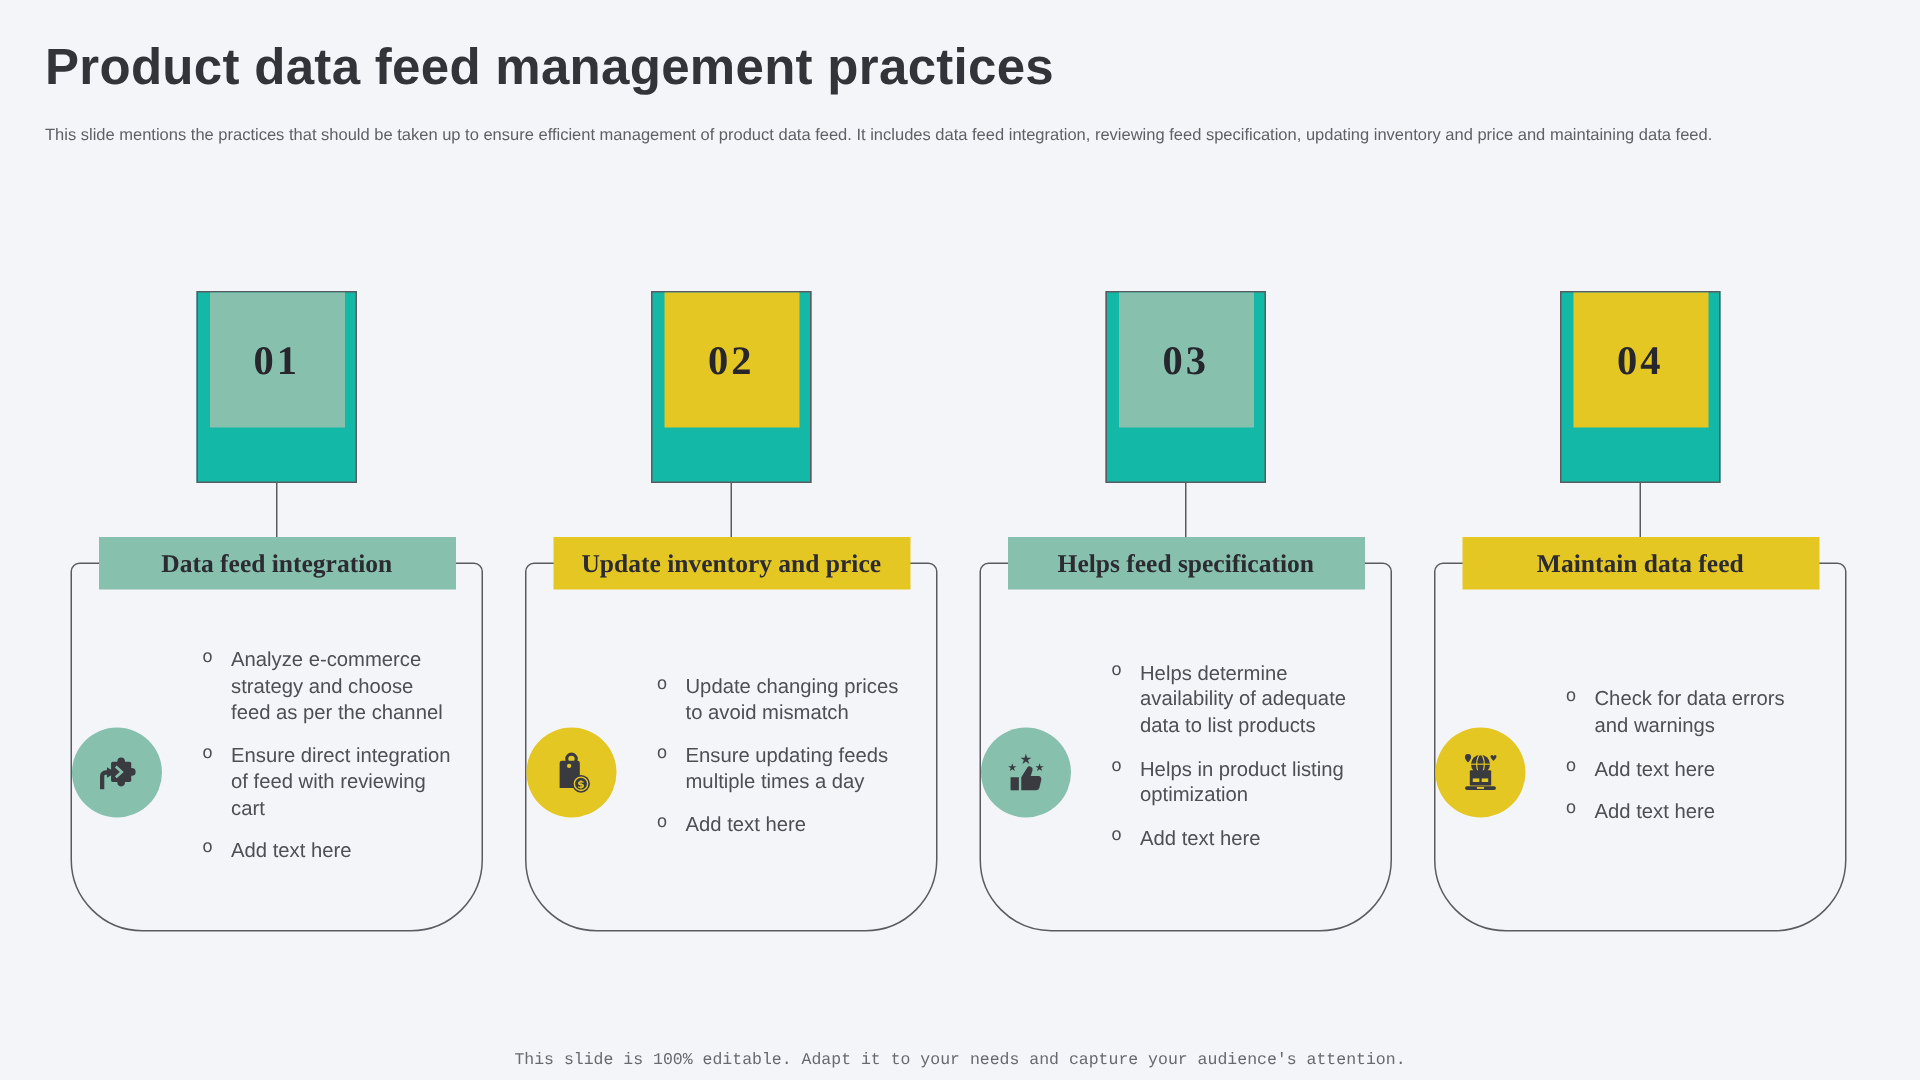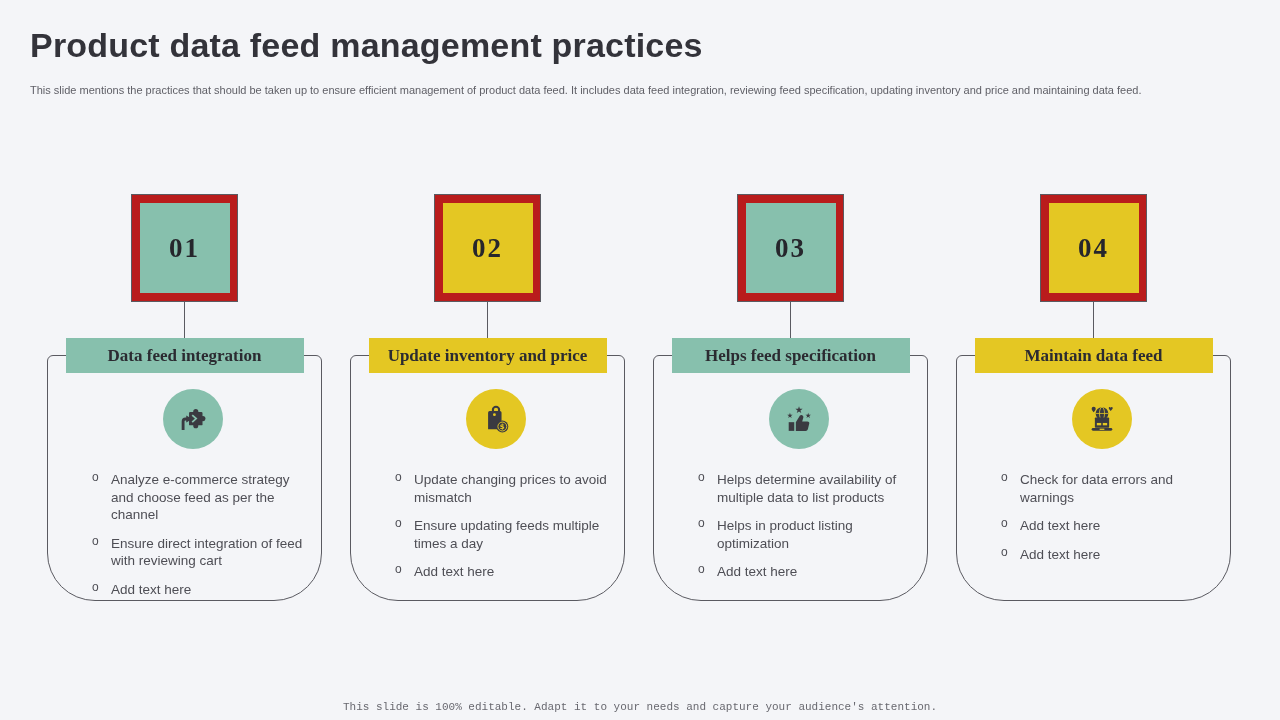--- a/index.html
+++ b/index.html
@@ -19,36 +19,36 @@
   .page-subtitle {
     position:absolute; left:30px; top:84px; width:1230px;
     font-size:11px; color:#5f5f66;
   }
   .columns {
     position:absolute; left:47px; top:194px;
     display:flex; gap:28px;
   }
   .column { width:275px; display:flex; flex-direction:column; align-items:center; }
   .num-outer {
-    width:107px; height:108px;
-    border:1px solid #5a5a61; background:#b91c1c;
-    display:flex; align-items:center; justify-content:center;
+    width:107px; height:128px;
+    border:1px solid #5a5a61; background:#14b8a6;
+    display:flex; align-items:flex-start; justify-content:center;
   }
   .num-inner {
     width:90px; height:90px;
     display:flex; align-items:center; justify-content:center;
     font-family:"Liberation Serif", serif;
     font-weight:bold; font-size:27px; letter-spacing:2px; color:#26262c;
   }
   .connector { width:1px; height:36px; background:#5a5a61; }
   .card {
     position:relative; width:275px; height:246px; margin-top:17px;
     border:1px solid #5a5a61;
     border-radius:6px 6px 48px 48px;
-    display:flex; flex-direction:column; align-items:center;padding-left:17px;
+    display:flex; flex-direction:row; align-items:center;
   }
   .band {
     position:absolute; top:-18px; left:50%; transform:translateX(-50%);
     width:238px; height:35px;
     display:flex; align-items:center; justify-content:center;
     font-family:"Liberation Serif", serif;
     font-weight:bold; font-size:17px; color:#2b2b31;
     white-space:nowrap;
   }
   .accent-teal   { background:#87c0ad; }
@@ -149,21 +149,21 @@
       <div class="icon-circle accent-teal">
         <svg width="38" height="38" viewBox="0 0 48 48">
           <text x="24" y="17" text-anchor="middle" font-size="12" fill="#3a3a41" font-family="DejaVu Sans, sans-serif">★</text>
           <text x="12.5" y="23" text-anchor="middle" font-size="9" fill="#3a3a41" font-family="DejaVu Sans, sans-serif">★</text>
           <text x="35.5" y="23" text-anchor="middle" font-size="9" fill="#3a3a41" font-family="DejaVu Sans, sans-serif">★</text>
           <rect class="dk" x="11" y="28" width="7" height="11"></rect>
           <path class="dk" d="M20 39 V28 l5 -8 a2.5 2.5 0 0 1 4.5 2 l-1.5 5 h6.5 a2.5 2.5 0 0 1 2.4 3.1 l-1.7 7 A3 3 0 0 1 32.3 39 z"></path>
         </svg>
       </div>
       <ul class="bullets">
-        <li>Helps determine availability of multiple  data to list products</li>
+        <li>Helps determine availability of adequate  data to list products</li>
         <li>Helps in product listing optimization</li>
         <li>Add text here</li>
       </ul>
     </div>
   </div>
 
   <div class="column">
     <div class="num-outer">
       <div class="num-inner accent-yellow">04</div>
     </div>

